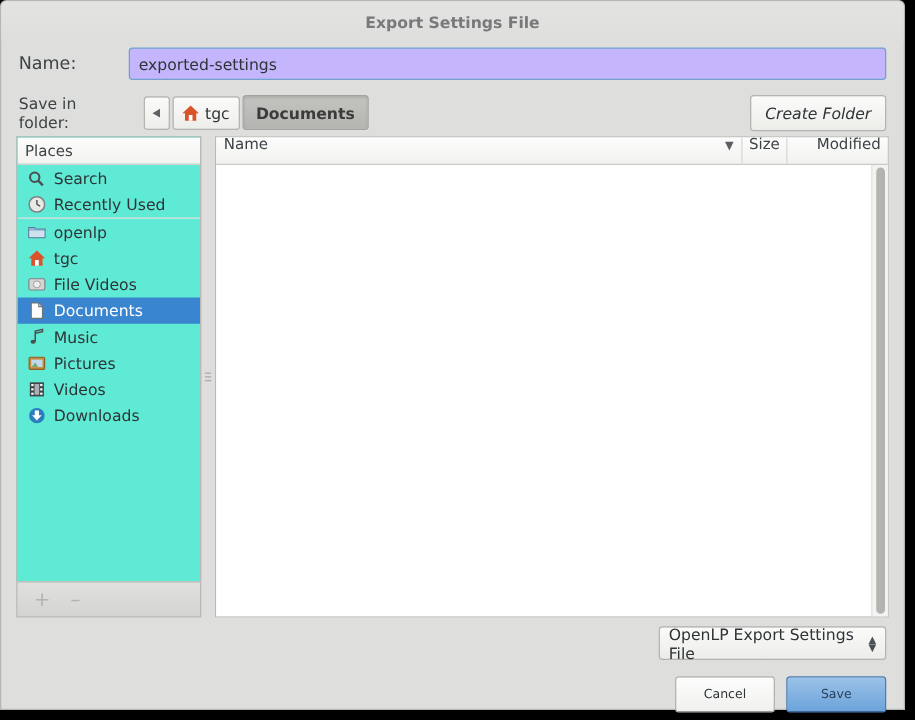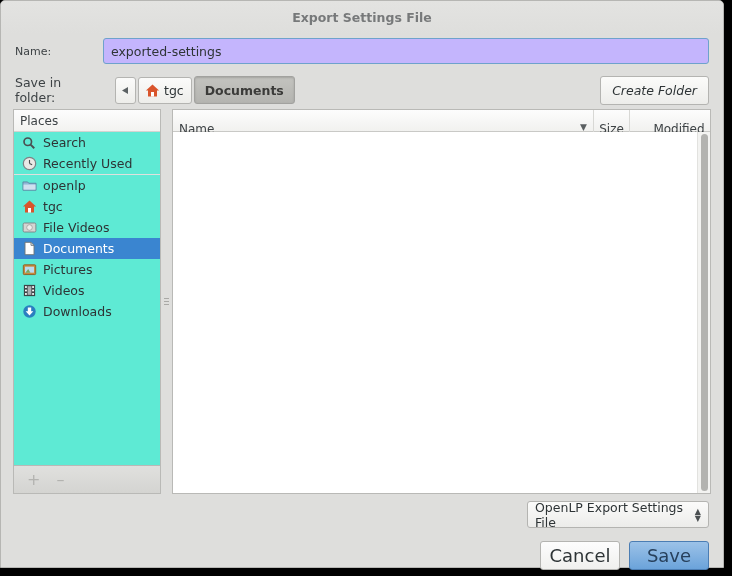--- a/index.html
+++ b/index.html
@@ -41,21 +41,21 @@
 
   
   .name-row {
     display: flex;
     align-items: center;
     padding: 0 14px;
     height: 34px;
   }
   .name-label {
     width: 88px;
-    font-size: 11px;
+    font-size: 14px;
     color: #3d4245;
   }
   .name-input {
     flex: 1;
     height: 26px;
     box-sizing: border-box;
     border: 1px solid #6ea2cc;
     border-radius: 3px;
     background: #c4b5fd;
     padding: 0 7px;
@@ -220,21 +220,21 @@
   .col-headers {
     display: flex;
     height: 21px;
     background: linear-gradient(to bottom, #fdfdfd 0%, #f1f1ef 100%);
     border-bottom: 1px solid #c9c9c6;
     font-size: 12px;
     color: #3d4245;
   }
   .col {
     display: flex;
-    align-items: flex-start;
+    align-items: flex-end;
     padding: 12px 6px;
     box-sizing: border-box;
     border-right: 1px solid #d8d8d5;
   }
   .col-name { flex: 1; justify-content: space-between; }
   .col-size { width: 36px; justify-content: center; }
   .col-modified { width: 62px; justify-content: center; border-right: none; margin-left: 18px; }
   .sort-ind { color: #5a5f61; font-size: 9px; }
   .files-body {
     flex: 1;
@@ -291,21 +291,21 @@
   .actions {
     display: flex;
     justify-content: flex-end;
     gap: 9px;
     padding: 13px 14px 0 14px;
   }
   .action-btn {
     width: 80px;
     height: 29px;
     border-radius: 3px;
-    font-size: 18px;
+    font-size: 10px;
   }
   .btn-cancel {
     border: 1px solid #b4b4b1;
     background: linear-gradient(to bottom, #fdfdfd 0%, #f0f0ee 100%);
   }
   .btn-save {
     border: 1px solid #4b7db3;
     color: #27405c;
     background: linear-gradient(to bottom, #9cc2e8 0%, #6ba3da 100%);
   }
@@ -412,20 +412,29 @@
         <div class="place selected">
           <span class="pl-ico">
             <svg width="15" height="15" viewBox="0 0 16 16">
               <path d="M3.2 1.4h6.4l3.2 3.2v10H3.2z" fill="#ffffff" stroke="#6f7577" stroke-width="1"></path>
               <path d="M9.6 1.4v3.2h3.2" fill="none" stroke="#6f7577" stroke-width="1"></path>
             </svg>
           </span>
           <span>Documents</span>
         </div>
 
+        <div class="place">
+          <span class="pl-ico">
+            <svg width="15" height="15" viewBox="0 0 16 16">
+              <path d="M6.6 12V3l6.2-1.4v2L6.6 5" fill="none" stroke="#4a4f51" stroke-width="1.3"></path>
+              <ellipse cx="4.8" cy="12.2" rx="2.2" ry="1.7" fill="#4a4f51"></ellipse>
+            </svg>
+          </span>
+          <span>Music</span>
+        </div>
 
         <div class="place">
           <span class="pl-ico">
             <svg width="15" height="15" viewBox="0 0 16 16">
               <rect x="1.4" y="3" width="13.2" height="10.4" rx="1" fill="#c98a3c" stroke="#8d5f27" stroke-width="1"></rect>
               <rect x="3.2" y="5" width="9.6" height="6.4" fill="#bcd9ef"></rect>
               <polygon points="3.6,11.4 6.6,7.4 9,11.4" fill="#79a85f"></polygon>
             </svg>
           </span>
           <span>Pictures</span>

